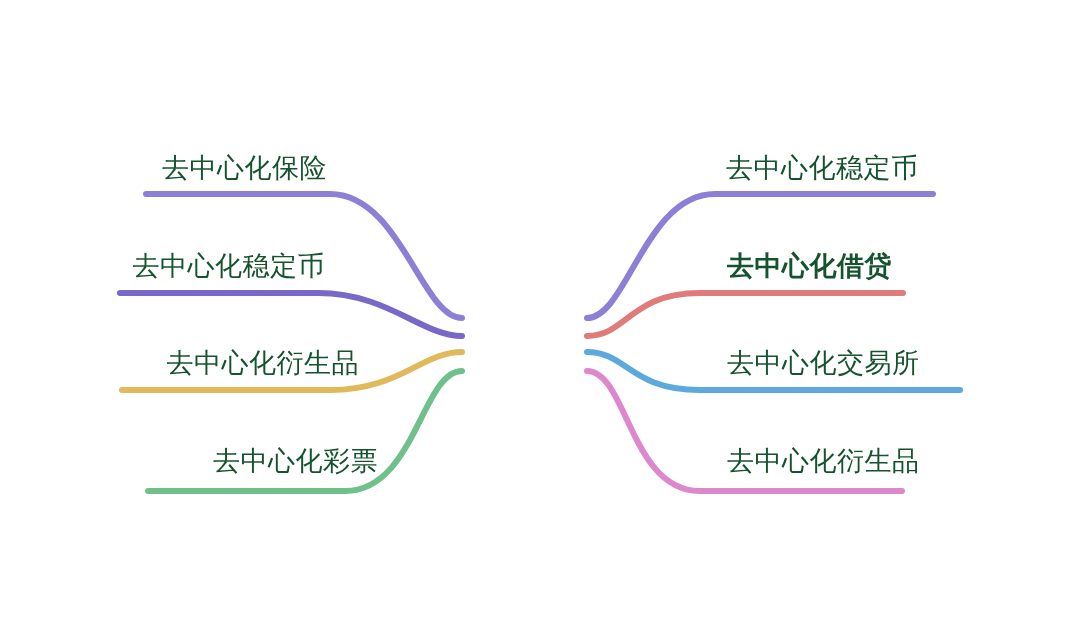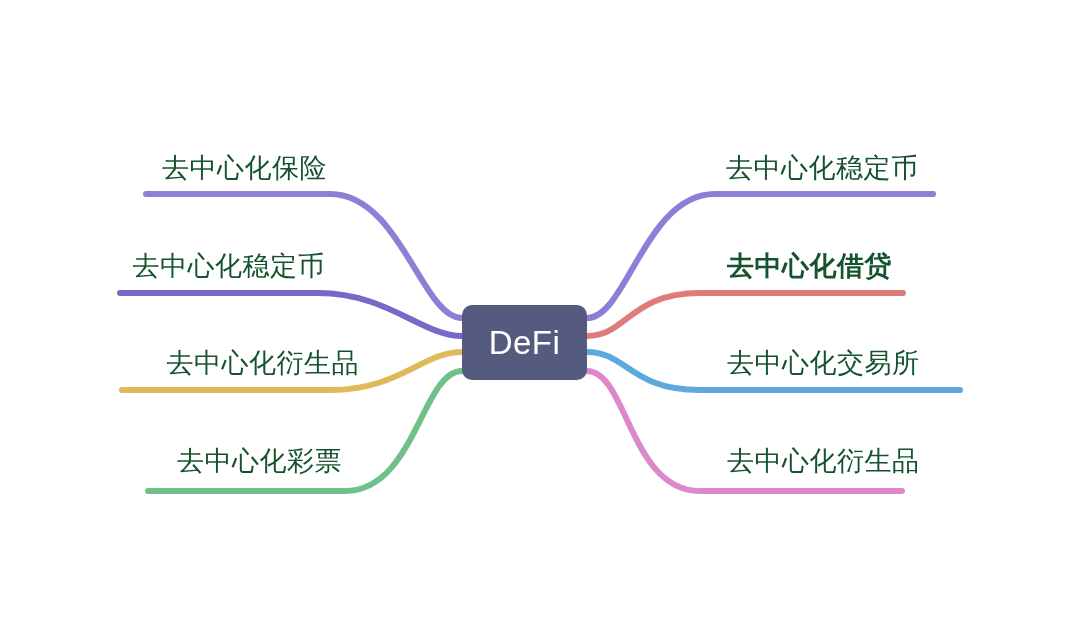--- a/index.html
+++ b/index.html
@@ -74,28 +74,25 @@
       <path d="M 146 194 L 330 194 C 400 194, 422 318, 462 318" class="branch-path" stroke="#8d7fd6" stroke-width="6"></path>
       <path d="M 120 293 L 318 293 C 388 293, 422 336, 462 336" class="branch-path" stroke="#7a68c8" stroke-width="6"></path>
       <path d="M 122 390 L 330 390 C 400 390, 422 352, 462 352" class="branch-path" stroke="#e0b95a" stroke-width="6"></path>
       <path d="M 148 491 L 345 491 C 415 491, 422 371, 462 371" class="branch-path" stroke="#6fc08a" stroke-width="6"></path>
       <path d="M 933 194 L 715 194 C 645 194, 627 318, 587 318" class="branch-path" stroke="#8d7fd6" stroke-width="6"></path>
       <path d="M 903 293 L 700 293 C 630 293, 627 336, 587 336" class="branch-path" stroke="#e07b7b" stroke-width="6"></path>
       <path d="M 960 390 L 700 390 C 630 390, 627 352, 587 352" class="branch-path" stroke="#5da9dd" stroke-width="6"></path>
       <path d="M 902 491 L 700 491 C 630 491, 627 371, 587 371" class="branch-path" stroke="#dd87cd" stroke-width="6"></path>
     </svg>
 
-  <div class="node-center">
-    <span class="node-center-label">DeFi</span>
-  </div>
 
   <div id="labels-layer">
       <div class="branch-label left" style="top: 155px; left: 0px; width: 327px;">去中心化保险</div>
       <div class="branch-label left" style="top: 253px; left: 0px; width: 325px;">去中心化稳定币</div>
       <div class="branch-label left" style="top: 350px; left: 0px; width: 323px; margin-left: 36px;">去中心化衍生品</div>
-      <div class="branch-label left" style="top: 448px; left: 12px; width: 330px;">去中心化彩票</div>
+      <div class="branch-label left" style="top: 448px; left: 0px; width: 330px; padding-left: 48px;">去中心化彩票</div>
       <div class="branch-label right" style="top: 155px; left: 726px;">去中心化稳定币</div>
       <div class="branch-label right" style="top: 253px; left: 727px; font-weight: bold;">去中心化借贷</div>
       <div class="branch-label right" style="top: 350px; left: 727px;">去中心化交易所</div>
       <div class="branch-label right" style="top: 448px; left: 727px;">去中心化衍生品</div>
     </div>
 
 </div>
 
 </body></html>

